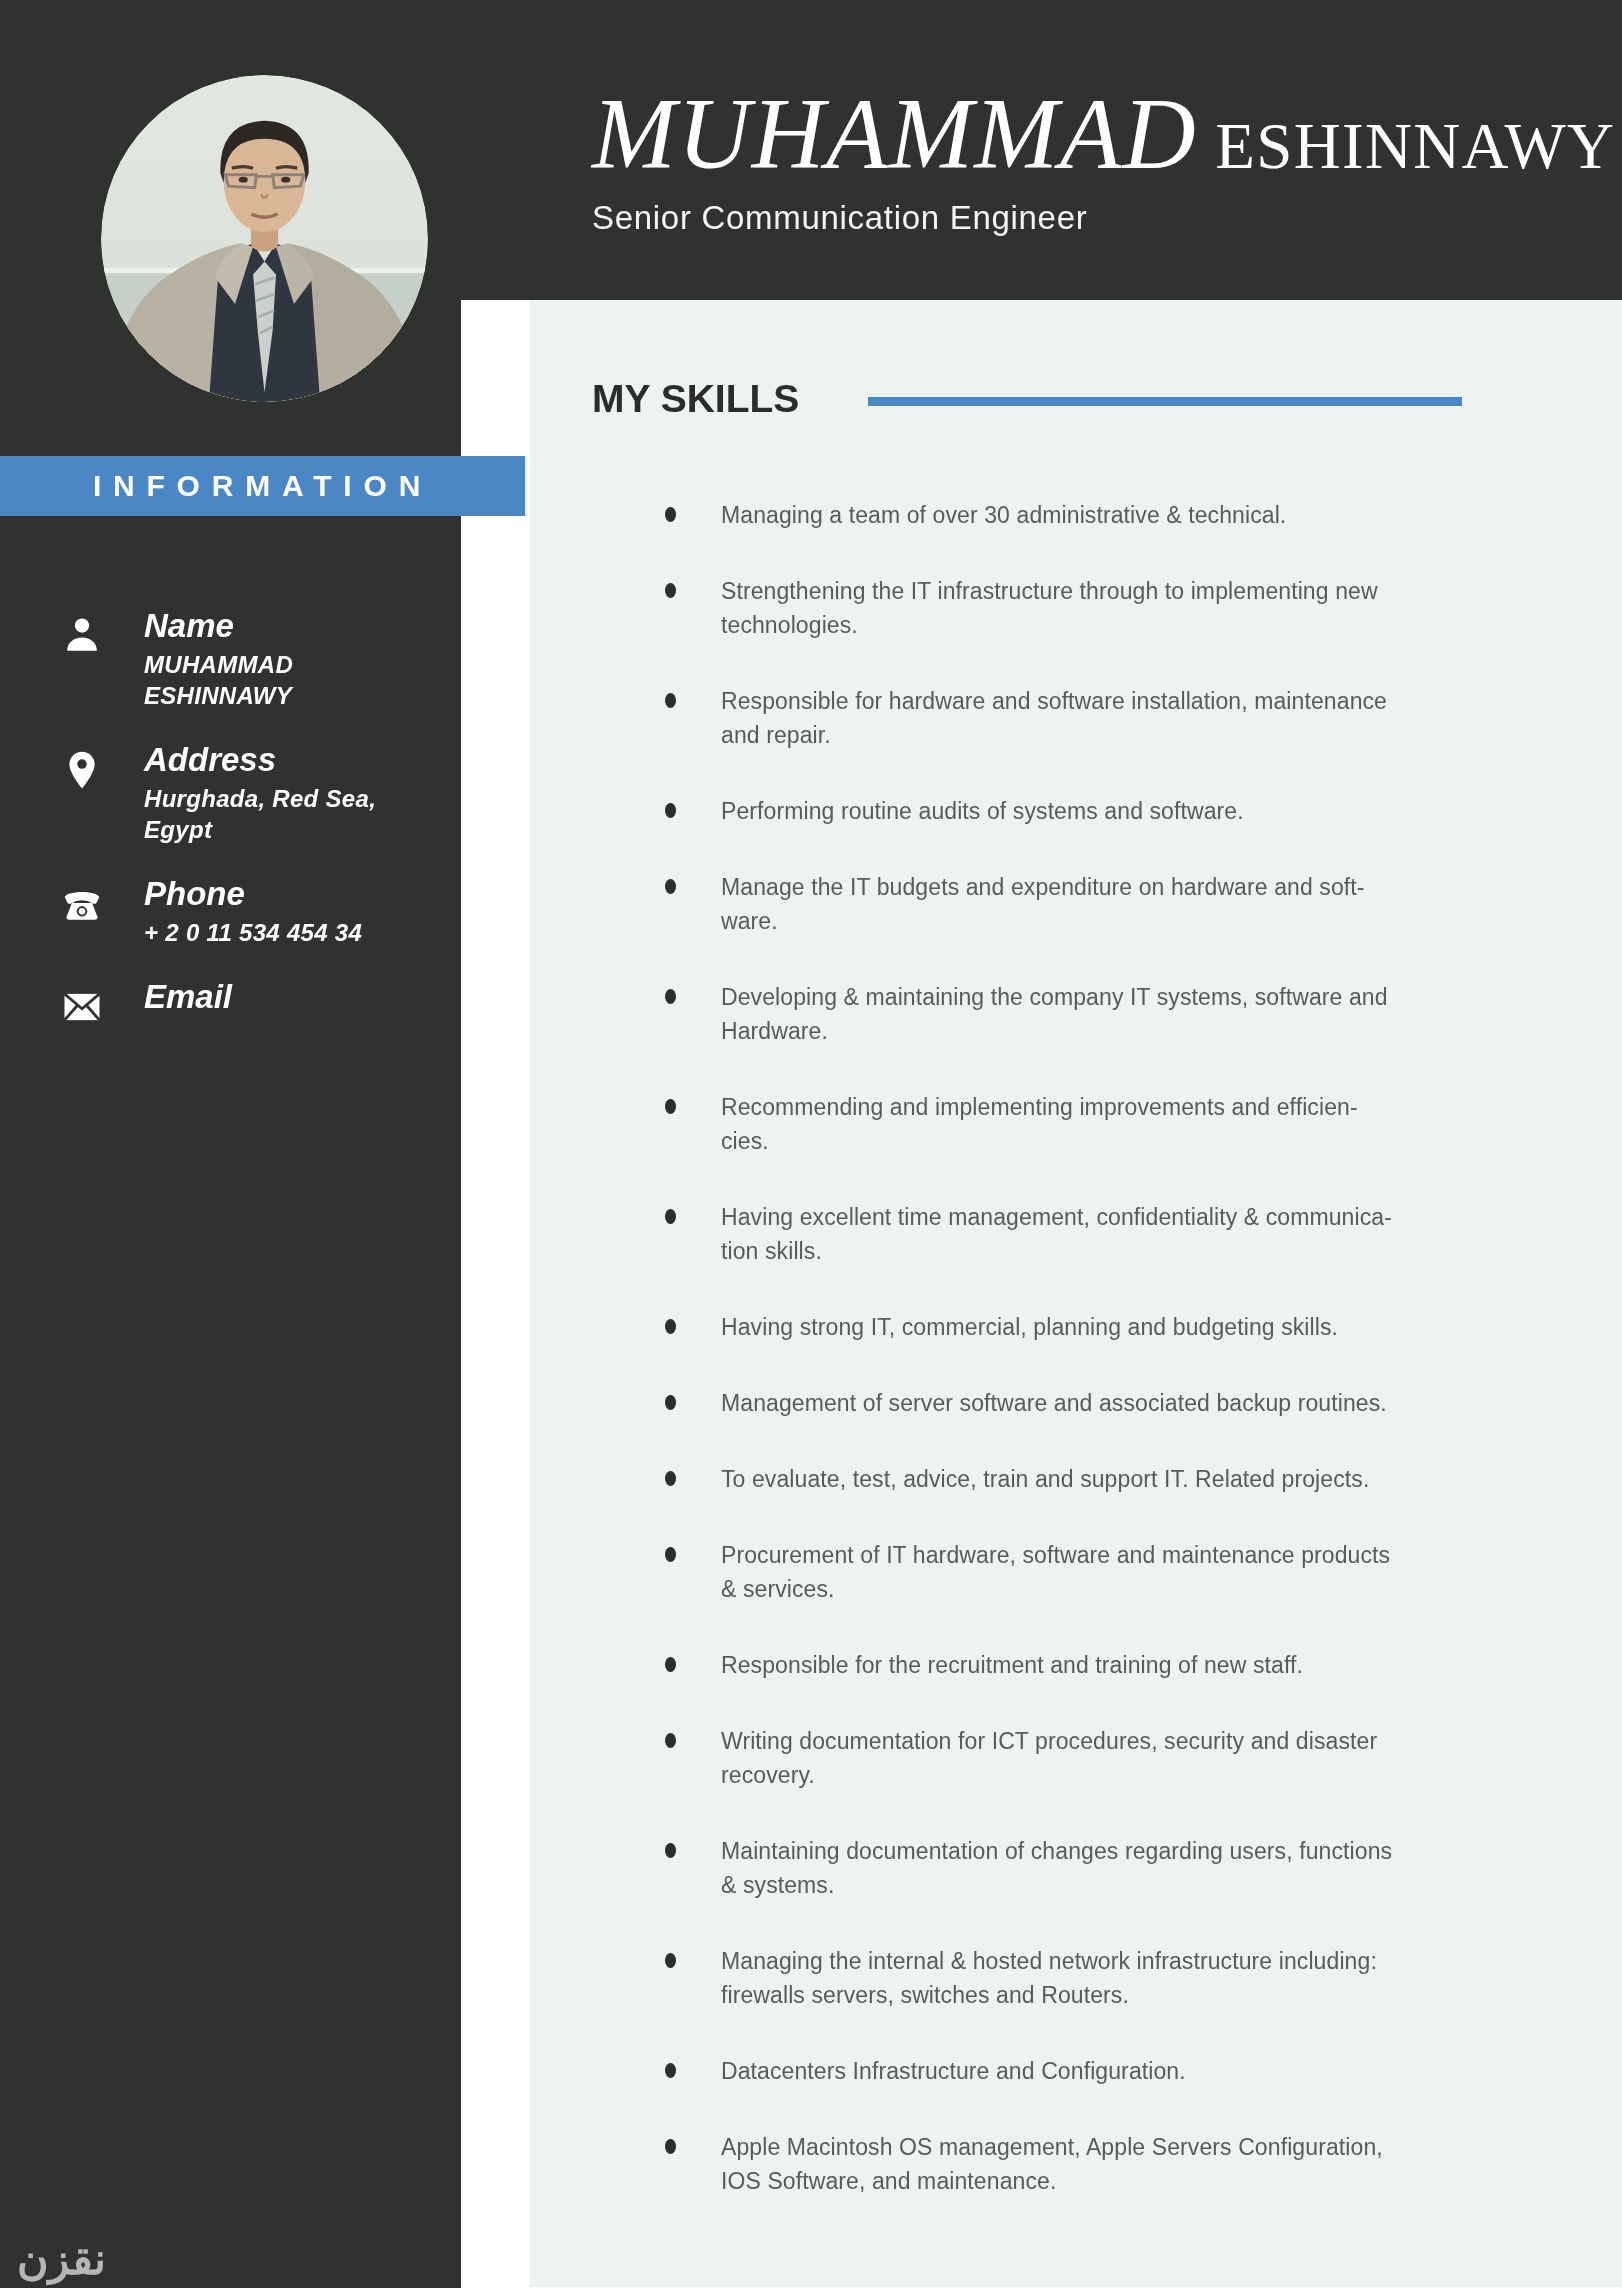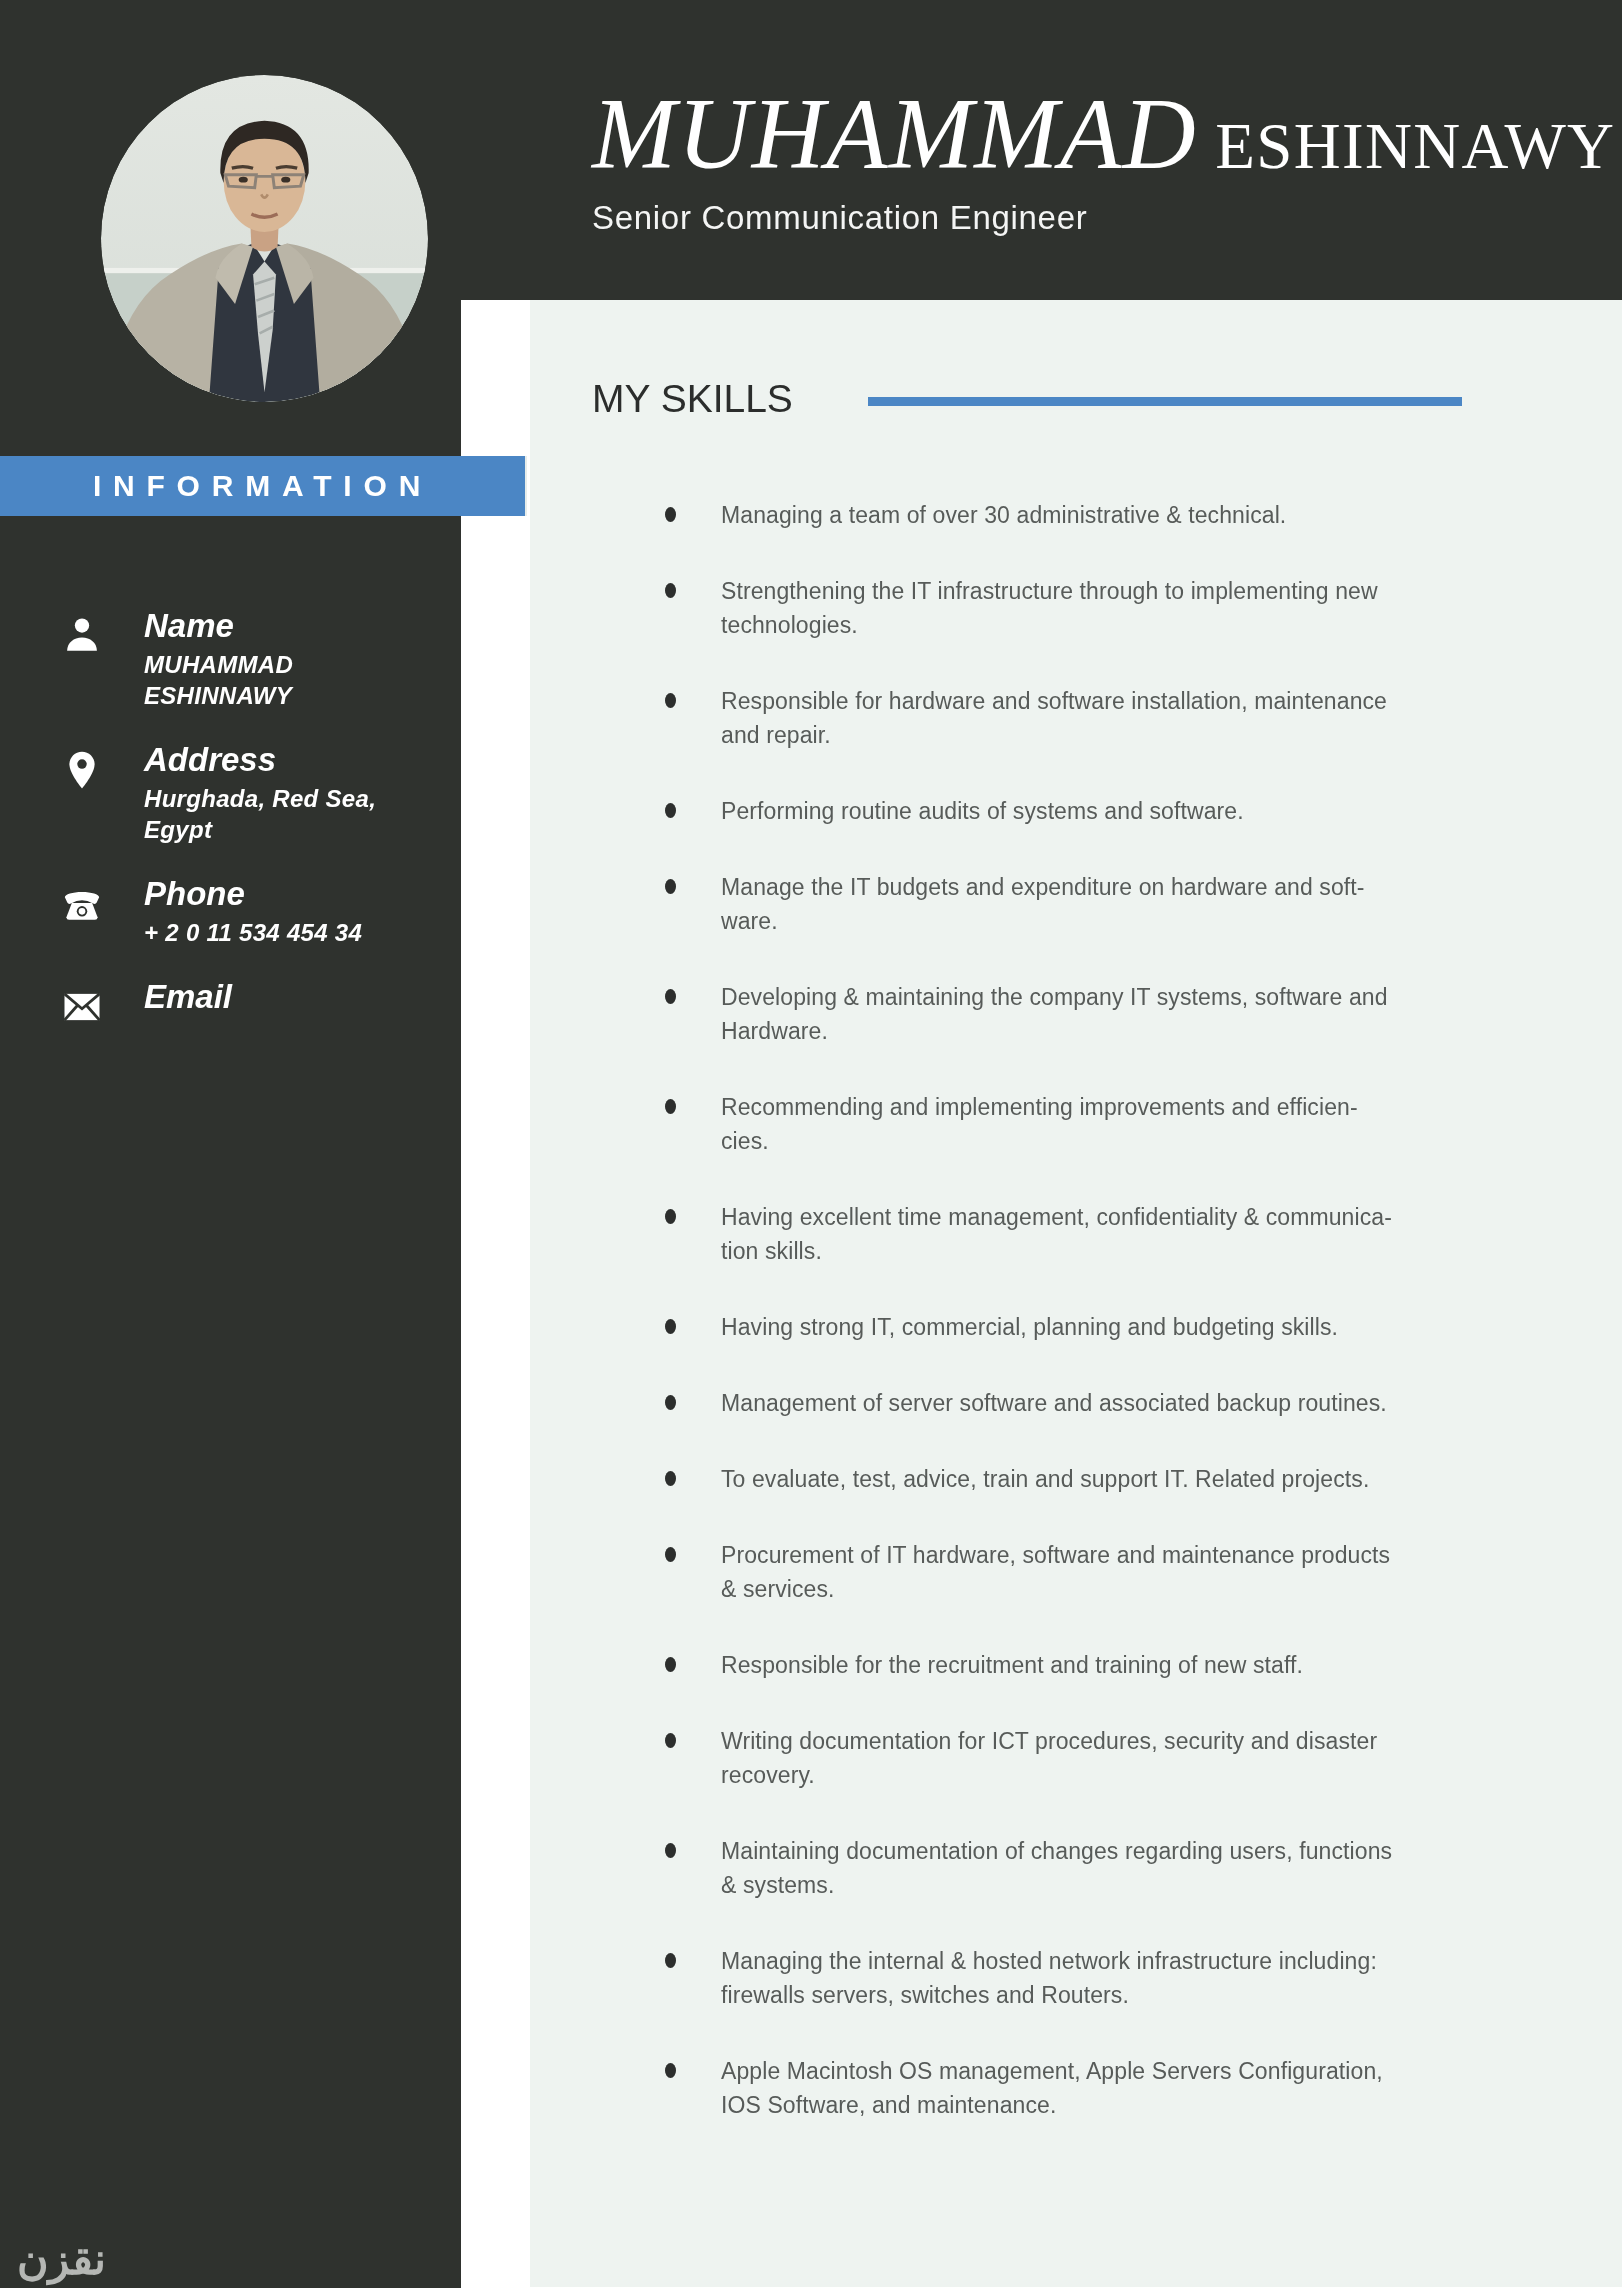--- a/index.html
+++ b/index.html
@@ -35,21 +35,21 @@
   .cicon{flex:0 0 47px; height:47px; display:flex; align-items:center; justify-content:center; margin-top:3.9px;}
   .cicon svg{width:42px; height:42px;}
   .ctext{margin-left:39px; color:#ffffff;font-style:italic;}
   .clabel{font-size:33px; font-weight:700; line-height:1.12;}
   .cvalue{font-size:24px; font-weight:700; line-height:1.3; margin-top:3.9px; white-space:pre-line; letter-spacing:0.3px;}
 
   .watermark{position:absolute; left:17px; bottom:3.9px; font-size:43px; font-weight:700; color:#b5b7b4; letter-spacing:1.3px;}
 
   
   .main{position:absolute; left:530px; top:300px; right:0; bottom:7.9px; background:var(--panel);}
-  .main h2{position:absolute; left:62px; top:77px; font-size:39px; font-weight:400; color:#2b2d2c; letter-spacing:0px;}
+  .main h2{position:absolute; left:62px; top:77px; font-size:39px; font-weight:700; color:#2b2d2c; letter-spacing:0px;}
   .rule{position:absolute; left:338px; top:97px; width:594px; height:8.5px; background:var(--accent);}
 
   ul.skills{position:absolute; left:0; right:0; top:198px; list-style:none; padding:0 85px 0 135px;}
   ul.skills li{position:relative; padding-left:56px; margin-bottom:42px; font-size:23px; line-height:34px;
     color:var(--textgray); white-space:pre-line; letter-spacing:0.1px;}
   ul.skills li::before{content:""; position:absolute; left:0; top:9.2px; width:11px; height:15px;
     background:#2c2e2d; border-radius:50%;}
 </style>
 </head>
 <body>
@@ -191,19 +191,20 @@
         <li>To evaluate, test, advice, train and support IT. Related projects.</li>
         <li>Procurement of IT hardware, software and maintenance products
 &amp; services.</li>
         <li>Responsible for the recruitment and training of new staff.</li>
         <li>Writing documentation for ICT procedures, security and disaster
 recovery.</li>
         <li>Maintaining documentation of changes regarding users, functions
 &amp; systems.</li>
         <li>Managing the internal &amp; hosted network infrastructure including:
 firewalls  servers, switches and Routers.</li>
+        <li>Datacenters Infrastructure and Configuration.</li>
         <li>Apple Macintosh OS management, Apple Servers Configuration,
 IOS Software, and maintenance.</li>
       </ul>
   </main>
 
 </div>
 
 
 </body></html>

